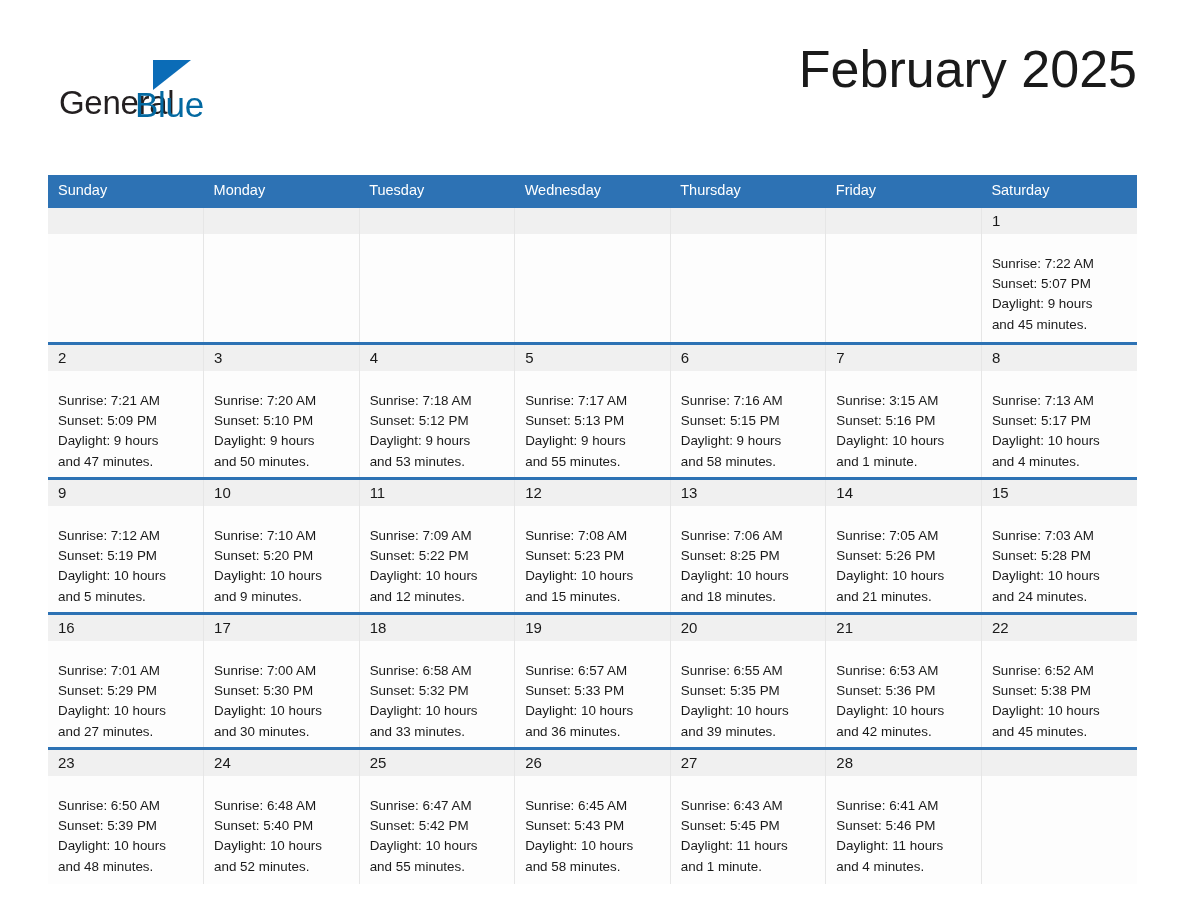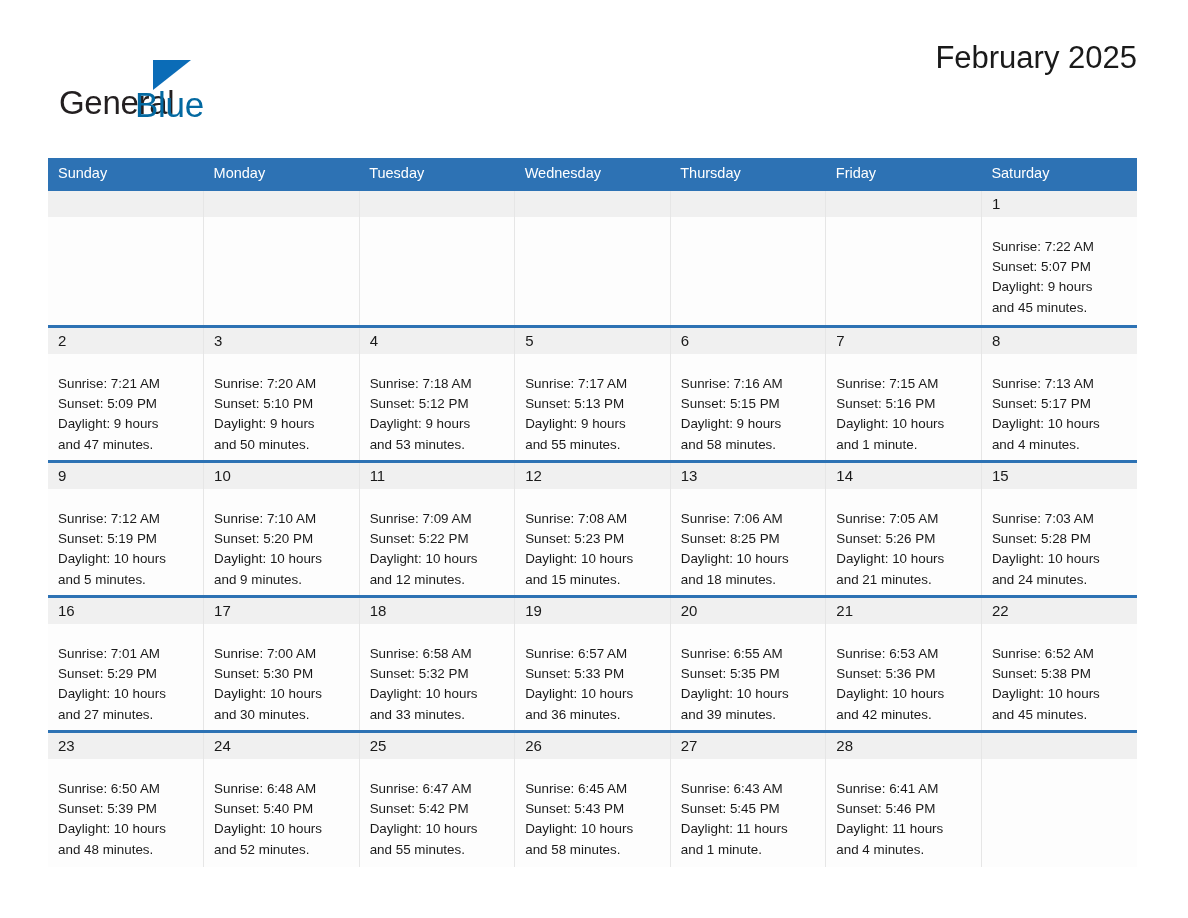--- a/index.html
+++ b/index.html
@@ -65,41 +65,41 @@
     color: #0369a1;
     line-height: 1;
   }
   .title-block {
     position: absolute;
     right: 0;
     top: 0;
     text-align: right;
   }
   .month-title {
-    font-size: 31px;
+    font-size: 52px;
     font-weight: normal;
     color: #1a1a1a;
     line-height: 1.15;
     margin: 0;
     letter-spacing: 0px;
     text-align: right;
   }
   .location-title {
     font-size: 22px;
     font-weight: normal;
     color: #1a1a1a;
     margin: 8px 0 0 0;
     line-height: 1.2;
   }
 
   
   .calendar {
     position: absolute;
     left: 48px;
-    top: 158px;
+    top: 175px;
     width: 1089px;
     border-collapse: collapse;
     table-layout: fixed;
   }
   .calendar col { width: 155.57px; }
 
   thead th {
     background: #2d72b4;
     color: #ffffff;
     font-size: 14.5px;
@@ -265,21 +265,21 @@
             <div class="cell-body">
               <div class="cell-line">Sunrise: 7:16 AM</div>
               <div class="cell-line">Sunset: 5:15 PM</div>
               <div class="cell-line">Daylight: 9 hours</div>
               <div class="cell-line">and 58 minutes.</div>
             </div>
           </td>
           <td>
             <div class="daynum-band"><span class="daynum">7</span></div>
             <div class="cell-body">
-              <div class="cell-line">Sunrise: 7:15 AM</div>
+              <div class="cell-line">Sunrise: 3:15 AM</div>
               <div class="cell-line">Sunset: 5:16 PM</div>
               <div class="cell-line">Daylight: 10 hours</div>
               <div class="cell-line">and 1 minute.</div>
             </div>
           </td>
           <td>
             <div class="daynum-band"><span class="daynum">8</span></div>
             <div class="cell-body">
               <div class="cell-line">Sunrise: 7:13 AM</div>
               <div class="cell-line">Sunset: 5:17 PM</div>

